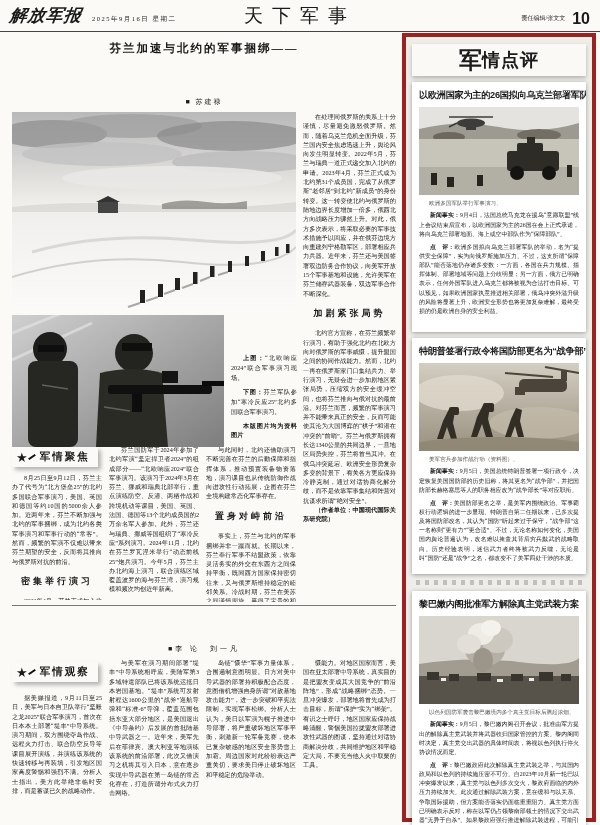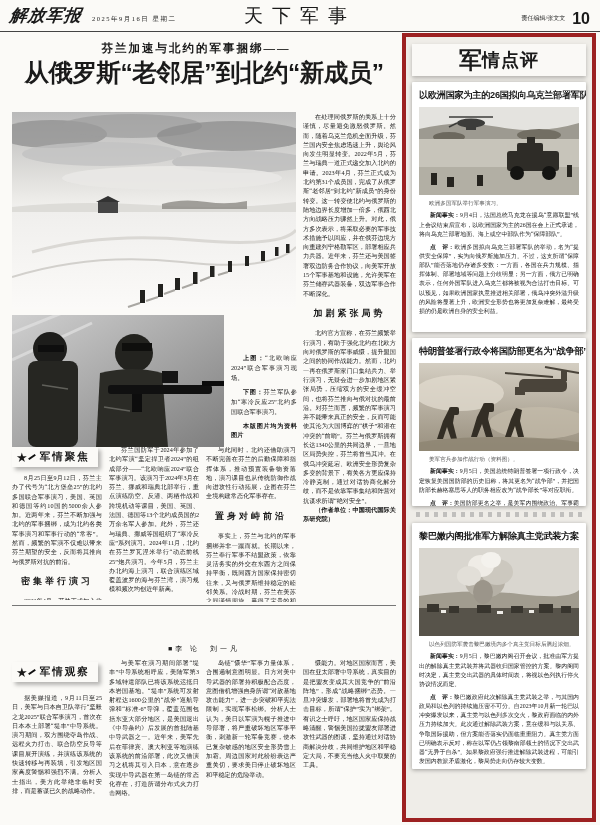--- a/index.html
+++ b/index.html
@@ -9,21 +9,21 @@
   .masthead{position:absolute;left:0;top:0;width:600px;height:32px;display:flex;align-items:center;
             border-bottom:1.5px solid #444;box-sizing:border-box;padding:0 10px;}
   .mh-left{flex:1;display:flex;align-items:baseline;}
   .paper-name{font-style:italic;font-weight:bold;font-size:17px;transform:skewX(-8deg);letter-spacing:1px;}
   .paper-date{font-size:6.5px;letter-spacing:1.5px;margin-left:10px;color:#222;}
   .mh-center{font-family:"Liberation Sans",sans-serif;font-weight:400;font-size:19px;letter-spacing:9px;text-align:center;}
   .mh-right{flex:1;display:flex;justify-content:flex-end;align-items:center;gap:7px;margin-top:6px;}
   .editor{font-size:6px;color:#222;}
   .pageno{font-family:"Liberation Sans",sans-serif;font-weight:900;font-size:16px;}
   
-  .kicker{position:absolute;left:4px;top:41px;width:384px;text-align:center;font-weight:bold;font-size:11.5px;letter-spacing:2px;}
+  .kicker{position:absolute;left:12px;top:41px;width:384px;text-align:center;font-weight:bold;font-size:11.5px;letter-spacing:2px;}
   .headline{position:absolute;left:6px;top:56px;width:396px;text-align:center;font-family:"Liberation Sans",sans-serif;
             font-weight:900;font-size:24.5px;letter-spacing:-0.5px;}
   .byline{position:absolute;left:12px;top:97px;width:384px;text-align:center;font-size:7px;letter-spacing:2px;}
   .photo{position:absolute;background:#ccc;overflow:hidden;}
   .photo svg{display:block;}
   .cap-block{position:absolute;left:231px;top:353px;width:66px;height:94px;font-size:6.2px;line-height:1.6;text-align:justify;}
   .cap-block p{margin:0 0 4px 0;text-indent:12px;}
   .cap-block b{font-family:"Liberation Sans",sans-serif;}
   .cap-note{font-weight:bold;text-indent:12px;}
   .label-box{position:absolute;height:20px;display:flex;align-items:center;gap:4px;background:#fbfaf7;
@@ -70,21 +70,21 @@
       <span class="paper-date">2025年9月16日 星期二</span>
     </div>
     <div class="mh-center">天下军事</div>
     <div class="mh-right">
       <span class="editor">责任编辑/张文文</span>
       <span class="pageno">10</span>
     </div>
   </div>
 
   <div class="kicker">芬兰加速与北约的军事捆绑——</div>
-  <div class="headline">从俄罗斯“老邻居”到北约“新成员”</div>
+  <div class="byline">■ 苏建禄</div>
 
   <div class="photo" style="left:12px;top:112px;width:284px;height:197px;">
     <svg width="284" height="197" viewBox="0 0 284 197">
       <defs>
         <linearGradient id="sky1" x1="0" y1="0" x2="0" y2="1">
           <stop offset="0" stop-color="#b9b9b9"></stop>
             <stop offset="0.7" stop-color="#e3e2df"></stop>
             <stop offset="1" stop-color="#f4f3f0"></stop>
         </linearGradient>
         <linearGradient id="snow1" x1="0" y1="0" x2="0" y2="1">
@@ -247,21 +247,21 @@
             <rect x="58" y="68" width="6" height="11"></rect>
               <rect x="148" y="58" width="5" height="12"></rect>
           </g>
         </svg>
       </div>
       <div class="c-cap">欧洲多国军队举行军事演习。</div>
       <div class="c-para"><b>新闻事实：</b><span>9月4日，法国总统马克龙在援乌“意愿联盟”线上会议结束后宣布，以欧洲国家为主的26国在会上正式承诺，将向乌克兰部署地面、海上或空中部队作为“保障部队”。</span></div>
       <div class="c-para"><b>点　评：</b><span>欧洲多国拟向乌克兰部署军队的举动，名为“提供安全保障”，实为向俄罗斯施加压力。不过，这支所谓“保障部队”能否落地仍存诸多变数：一方面，各国在兵力规模、指挥体制、部署地域等问题上分歧明显；另一方面，俄方已明确表示，任何外国军队进入乌克兰都将被视为合法打击目标。可以预见，如果欧洲国家执意推进相关部署，俄乌冲突外溢升级的风险将显著上升，欧洲安全形势也将更加复杂难解，最终受损的仍是欧洲自身的安全利益。</span></div>
     </div>
 
-    <div class="card" style="height:168px;">
+    <div class="card" style="height:236px;">
       <div class="c-title">特朗普签署行政令将国防部更名为“战争部”</div>
       <div class="c-photo">
         <svg width="160" height="88" viewBox="0 0 160 88">
           <defs>
             <linearGradient id="dust" x1="0" y1="0" x2="0" y2="1">
               <stop offset="0" stop-color="#d4cec2"></stop>
                 <stop offset="1" stop-color="#988f7e"></stop>
             </linearGradient>
           </defs>
           <rect width="160" height="88" fill="url(#dust)"></rect>

